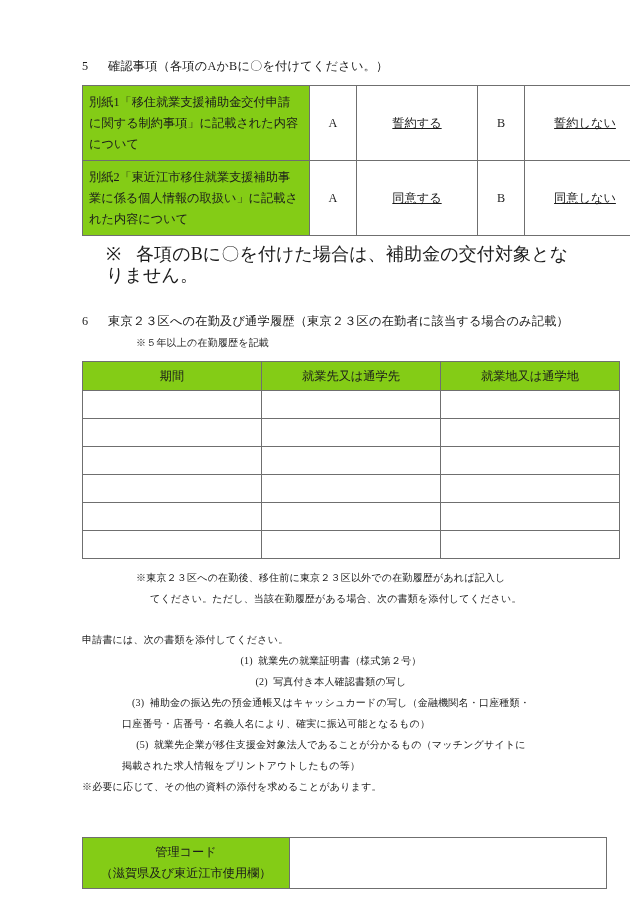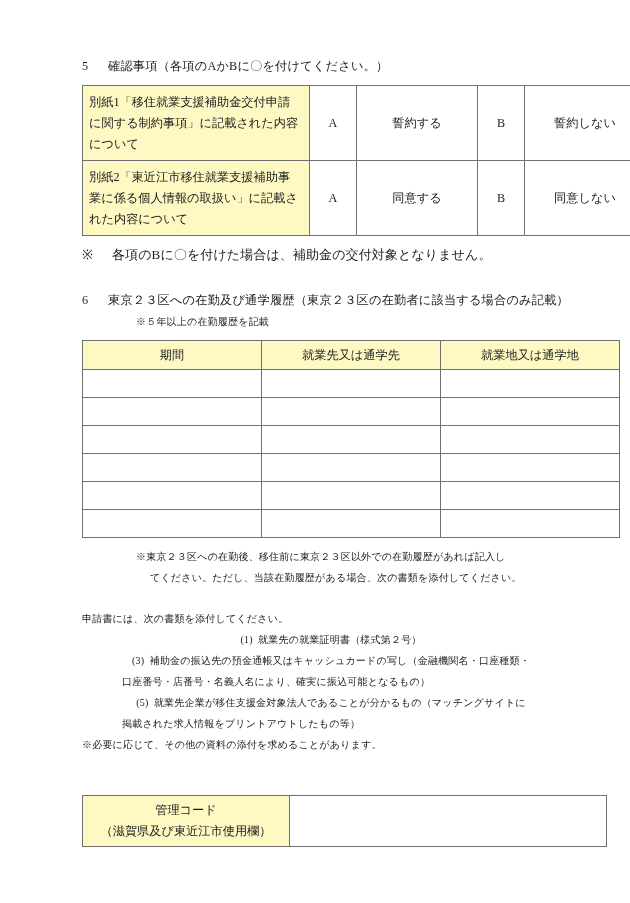--- a/index.html
+++ b/index.html
@@ -40,23 +40,24 @@
     font-size: 12.2px;
     line-height: 22px;
     letter-spacing: 0.2px;
     white-space: nowrap;
   }
   .sec-num {
     display: inline-block;
     width: 26px;
   }
   .note {
-    font-size: 13px;
+    font-size: 18px;
     line-height: 21px;
     letter-spacing: 0.1px;
+    margin-left: 24px;
   }
   .note-mark {
     display: inline-block;
     width: 30px;
   }
   .indent2 { padding-left: 40px; }
   .indent3 { padding-left: 54px; }
   .hang {
     padding-left: 26px;
     text-indent: -26px;
@@ -74,35 +75,36 @@
     table-layout: fixed;
   }
   table.doc-table td, table.doc-table th {
     border: 1px solid #6f6f6f;
     font-size: 12.2px;
     font-weight: normal;
     line-height: 21px;
     padding: 3px 6px;
     vertical-align: middle;
   }
-  .shade { background: #fef9c3; }
+  .shade { background: #84cc16; }
 
   
   .conf-label {
     width: 214px;
     line-height: 22px;
     text-align: left;
   }
   .conf-ab {
     width: 34px;
     text-align: center;
   }
   .conf-choice {
     width: 108px;
     text-align: center;
+    text-decoration: underline;
   }
   .conf-row td { height: 68px; }
   .conf-row-2 td { height: 68px; }
 
   
   .hist-head th {
     height: 22px;
     text-align: center;
     line-height: 20px;
   }
@@ -219,20 +221,23 @@
     <div class="line" style="padding-left:68px">てください。ただし、当該在勤履歴がある場合、次の書類を添付してください。</div>
 
     <div class="spacer-20"></div>
 
     <div class="line">申請書には、次の書類を添付してください。</div>
 
     <div class="line hang">
       <span>(1)</span>&nbsp;&nbsp;<span>就業先の就業証明書（様式第２号）</span>
     </div>
     <div class="line hang">
+      <span>(2)</span>&nbsp;&nbsp;<span>写真付き本人確認書類の写し</span>
+    </div>
+    <div class="line hang">
       <span>(3)</span>&nbsp;&nbsp;<span>補助金の振込先の預金通帳又はキャッシュカードの写し（金融機関名・口座種類・</span>
     </div>
     <div class="line indent2">口座番号・店番号・名義人名により、確実に振込可能となるもの）</div>
     <div class="line hang">
       <span>(5)</span>&nbsp;&nbsp;<span>就業先企業が移住支援金対象法人であることが分かるもの（マッチングサイトに</span>
     </div>
     <div class="line indent2">掲載された求人情報をプリントアウトしたもの等）</div>
     <div class="line">※必要に応じて、その他の資料の添付を求めることがあります。</div>
 
     <div class="spacer-24"></div>

